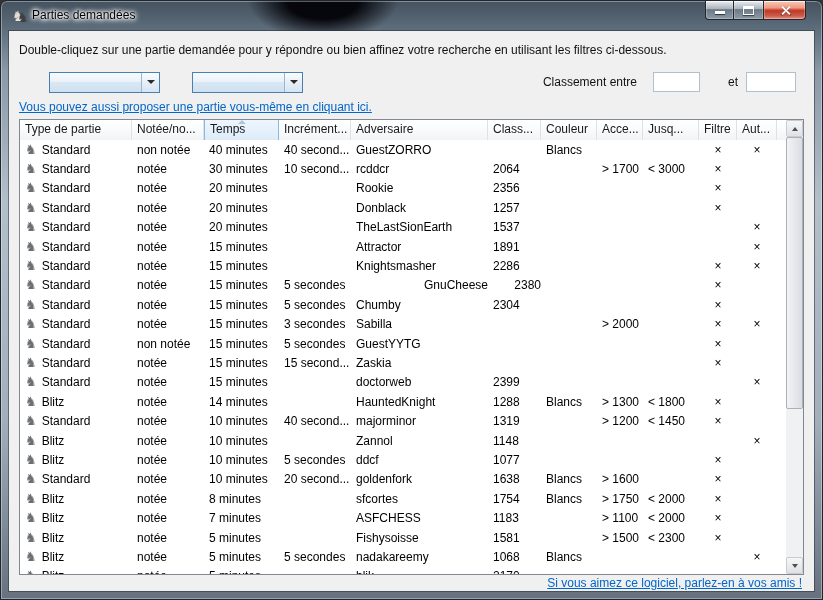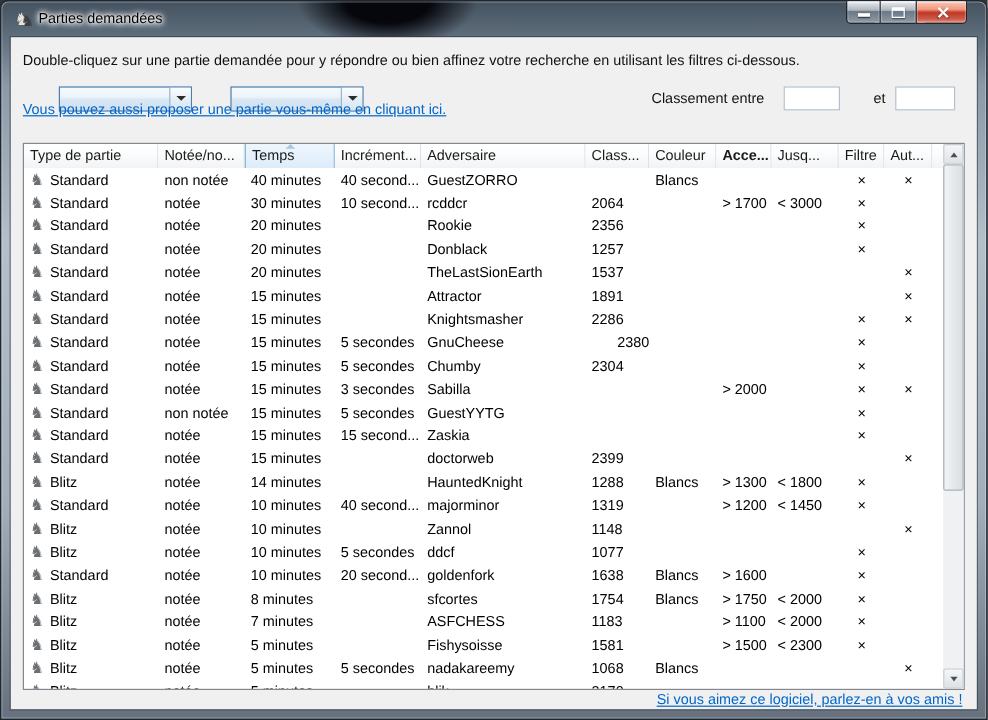--- a/index.html
+++ b/index.html
@@ -70,21 +70,21 @@
   .combo.second { margin-left:32px; }
   .combo .value { flex:1; font-size:12px; line-height:19px; padding-left:4px; color:#000; }
   .combo .arrow-box { width:18px; display:flex; align-items:center; justify-content:center; border-left:1px solid #9ab6d1; background:linear-gradient(180deg,#fbfdfe,#e6eff7 50%,#d6e5f2); }
   .combo .arrow { width:0; height:0; border-left:4px solid transparent; border-right:4px solid transparent; border-top:4px solid #2b2b2b; }
   .rating-group { margin-left:auto; display:flex; align-items:center; }
   .num-input { width:47px; height:20px; border:1px solid #b2c0ce; background:#fff; font:12px "Liberation Sans",sans-serif; padding:0 3px; margin-left:16px; }
   .num-input.max { width:50px; margin-left:8px; }
   .et-label { margin-left:28px; }
 
   a.link { color:#0066cc; text-decoration:underline; font-size:12px; cursor:pointer; }
-  .propose-link { position:absolute; top:53px; left:10px; white-space:nowrap; }
+  .propose-link { position:absolute; top:69px; left:10px; white-space:nowrap; }
   .footer-link { position:absolute; right:12px; bottom:1px; white-space:nowrap; }
 
   
   .table {
     position:absolute; left:10px; right:10px; top:88px; bottom:16px;
     border:1px solid #828790; background:#fff;
   }
   .theader { display:flex; height:20px; margin-right:17px; overflow:hidden; }
   .hcell {
     flex:0 0 auto; height:20px; padding:2px 0 0 5px;
@@ -175,21 +175,21 @@
 
     <div class="table">
       <div class="theader">
           <div class="hcell" style="width: 112px;">Type de partie</div>
           <div class="hcell" style="width: 72px;">Notée/no...</div>
           <div class="hcell sorted" style="width: 75px;">Temps</div>
           <div class="hcell" style="width: 72px;">Incrément...</div>
           <div class="hcell" style="width: 137px;">Adversaire</div>
           <div class="hcell" style="width: 53px;">Class...</div>
           <div class="hcell" style="width: 56px;">Couleur</div>
-          <div class="hcell" style="width: 46px; font-weight: bold;">Acce...</div>
+          <div class="hcell" style="width: 46px;">Acce...</div>
           <div class="hcell" style="width: 56px;">Jusq...</div>
           <div class="hcell" style="width: 38px;">Filtre</div>
           <div class="hcell" style="width: 40px;">Aut...</div>
           <div class="hcell filler"></div>
         </div>
       <div class="tbody">
           <div class="trow">
             <div class="tcell" style="width: 112px;"><span class="piece">♞</span><span>Standard</span></div>
             <div class="tcell" style="width: 72px;">non notée</div>
             <div class="tcell" style="width: 75px;">40 minutes</div>
@@ -278,21 +278,21 @@
             <div class="tcell" style="width: 46px;"></div>
             <div class="tcell" style="width: 56px;"></div>
             <div class="tcell center" style="width: 38px;">×</div>
             <div class="tcell center" style="width: 40px;">×</div>
           </div>
           <div class="trow">
             <div class="tcell" style="width: 112px;"><span class="piece">♞</span><span>Standard</span></div>
             <div class="tcell" style="width: 72px;">notée</div>
             <div class="tcell" style="width: 75px;">15 minutes</div>
             <div class="tcell" style="width: 72px;">5 secondes</div>
-            <div class="tcell" style="width: 137px;">GnuCheese</div>
+            <div class="tcell" style="width: 137px; text-align: right;">GnuCheese</div>
             <div class="tcell" style="width: 53px; text-align: right;">2380</div>
             <div class="tcell" style="width: 56px;"></div>
             <div class="tcell" style="width: 46px;"></div>
             <div class="tcell" style="width: 56px;"></div>
             <div class="tcell center" style="width: 38px;">×</div>
             <div class="tcell center" style="width: 40px;"></div>
           </div>
           <div class="trow">
             <div class="tcell" style="width: 112px;"><span class="piece">♞</span><span>Standard</span></div>
             <div class="tcell" style="width: 72px;">notée</div>

